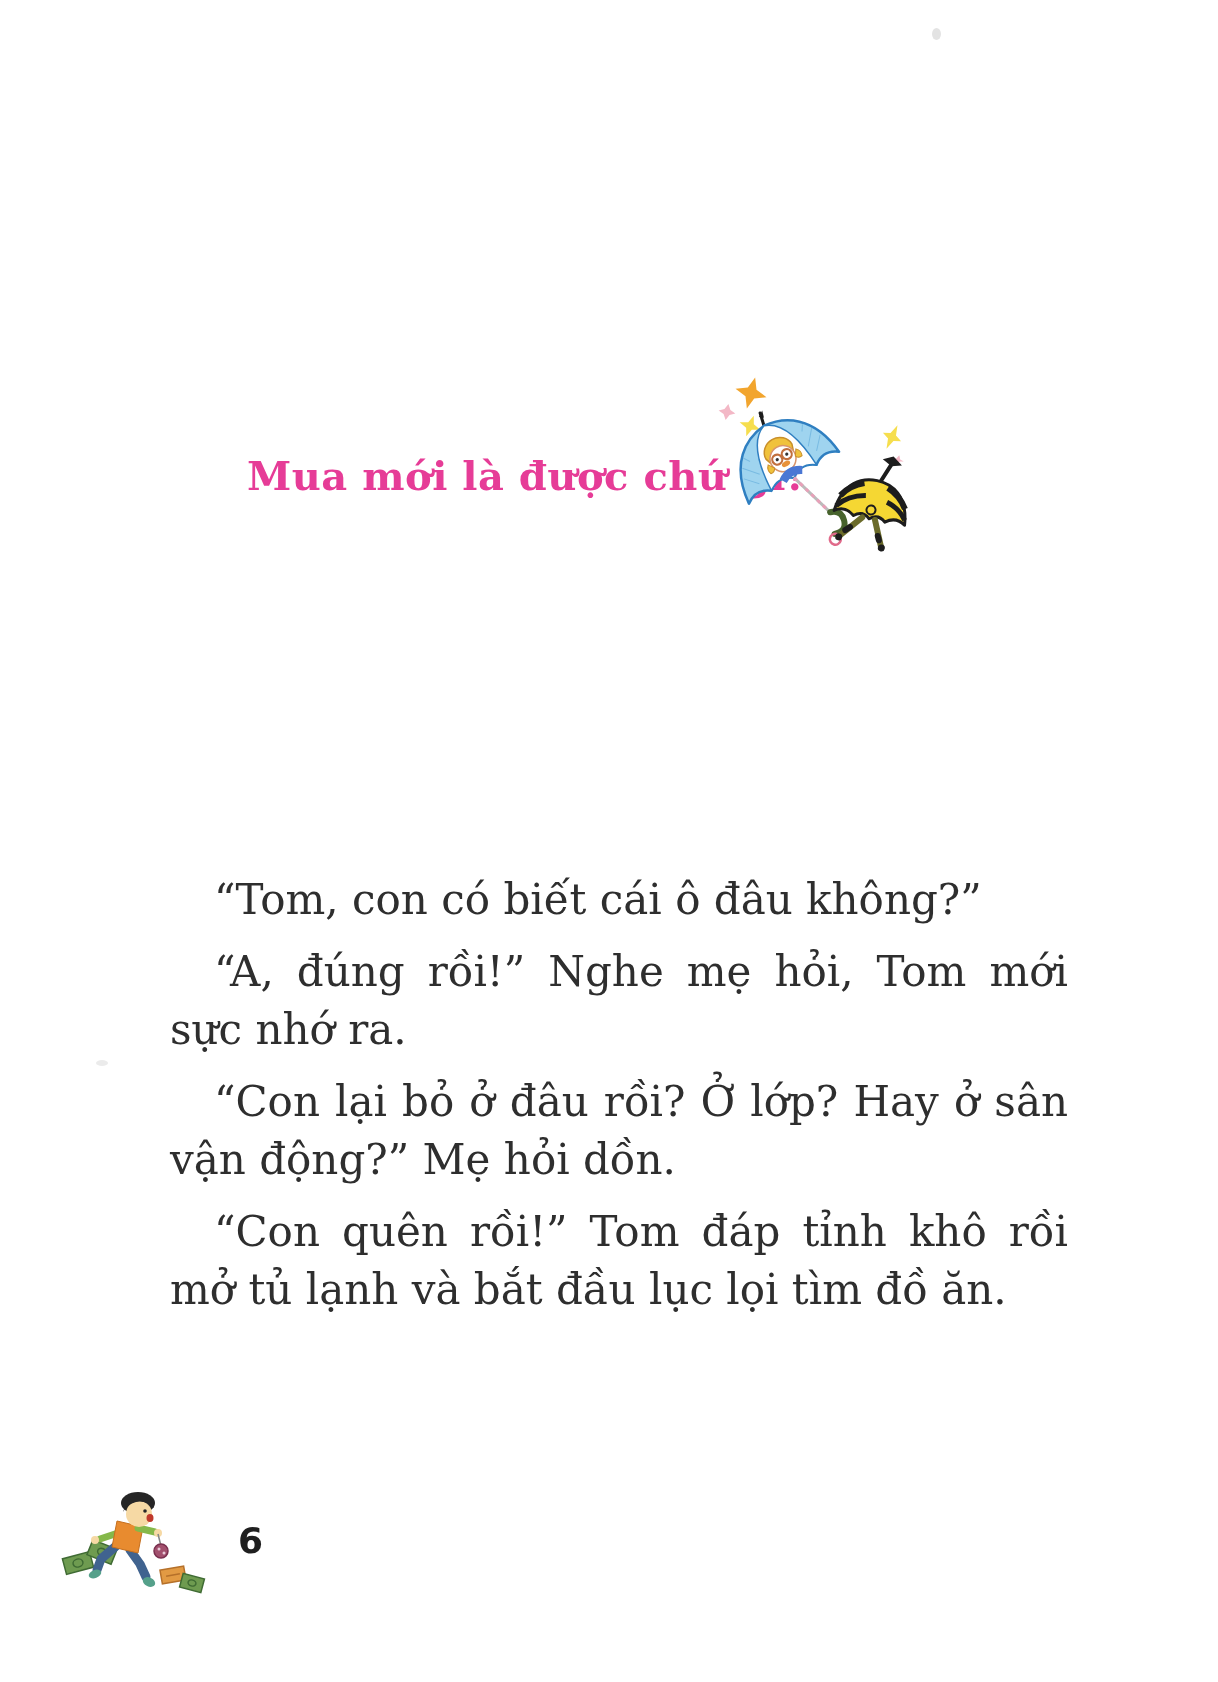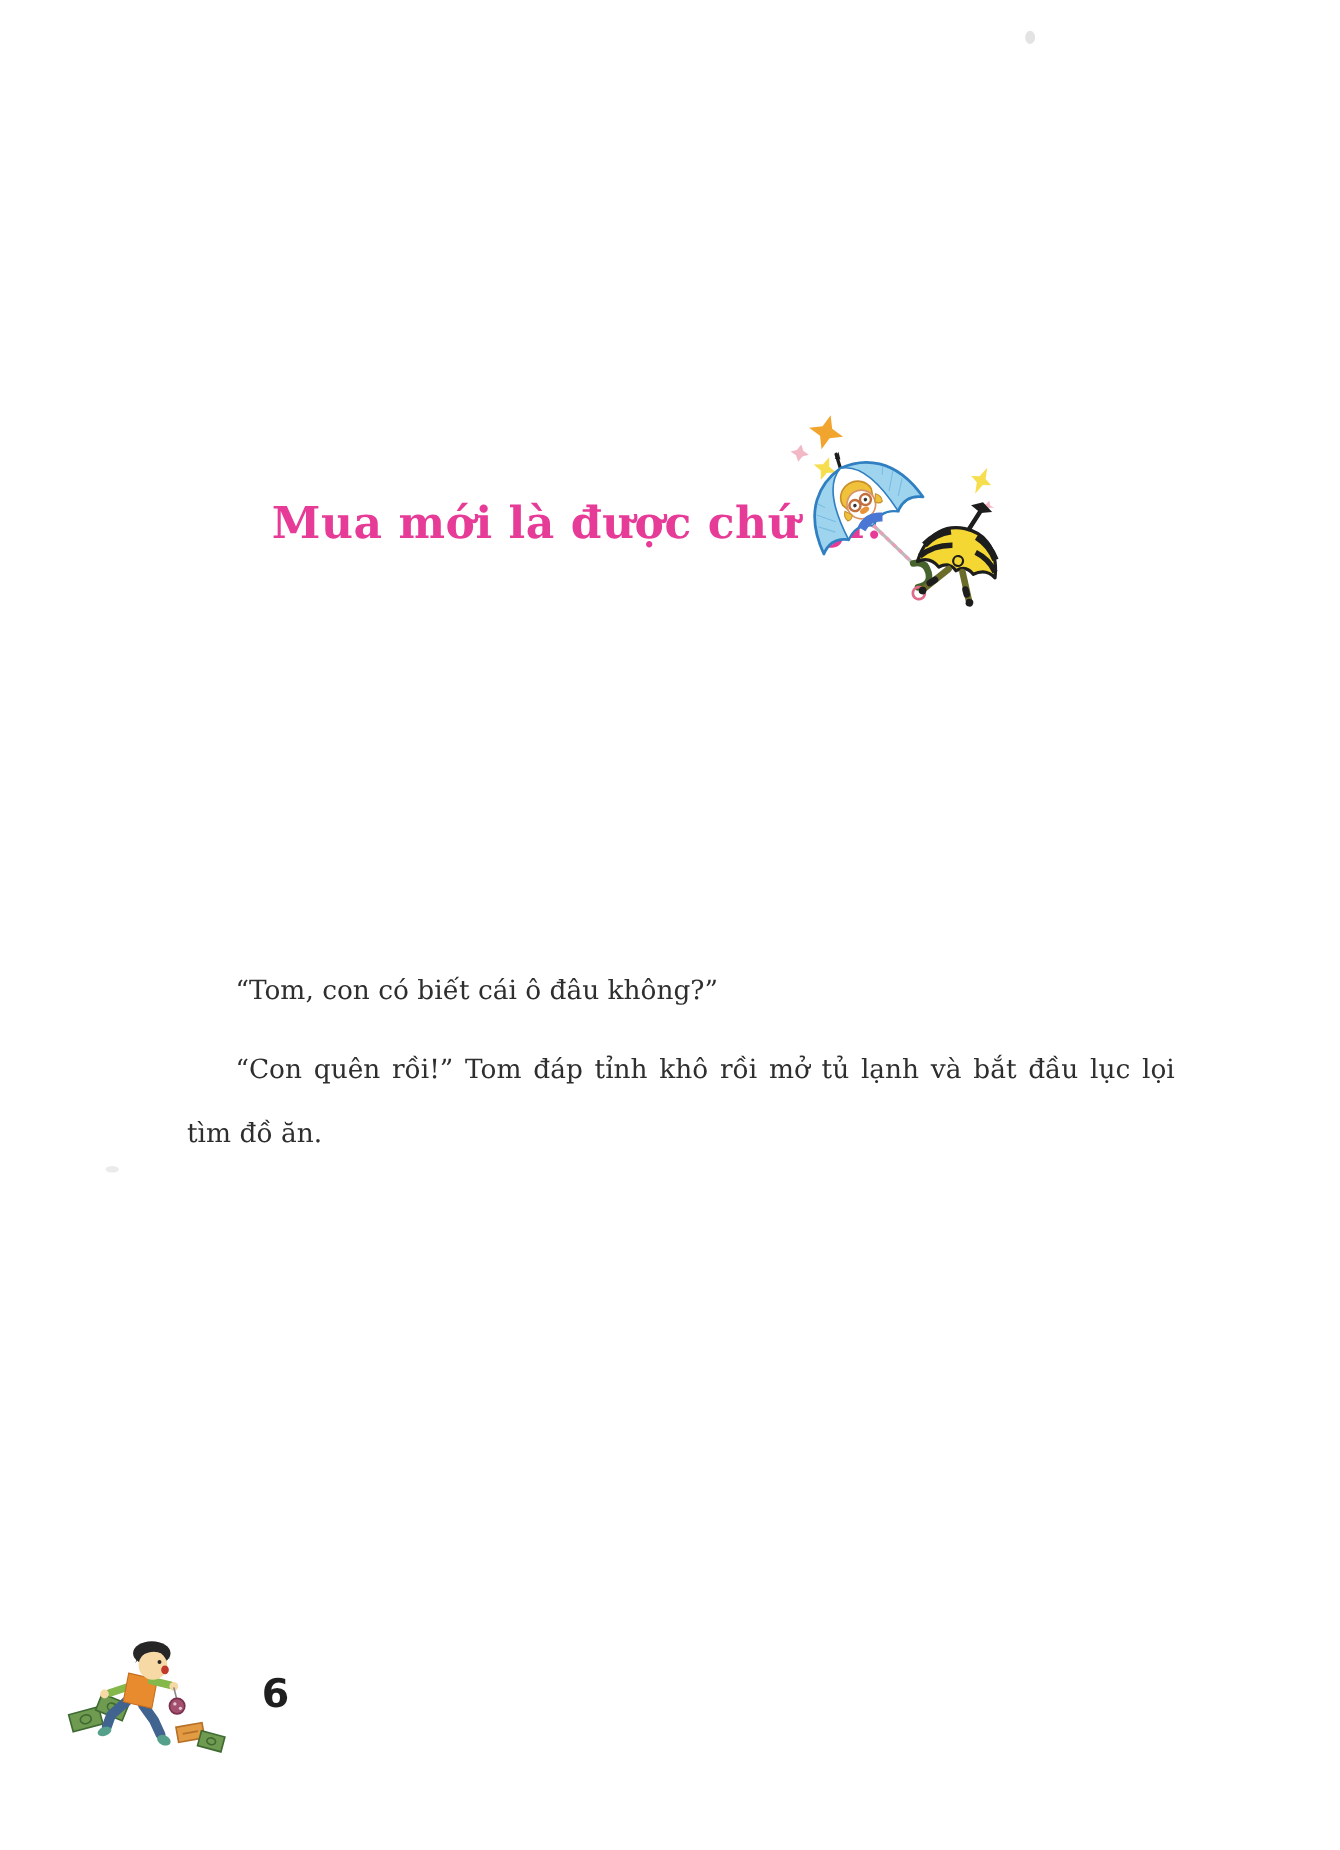--- a/index.html
+++ b/index.html
@@ -9,21 +9,21 @@
     font-family:"DejaVu Serif", serif;
   }
   .heading {
     position:absolute; left:247px; top:450px;
     font-size:40px; line-height:52px; font-weight:bold;
     color:#e63c97; letter-spacing:0.5px; white-space:nowrap;
   }
   .umbrella-art { position:absolute; left:660px; top:340px; }
   .body-text {
     position:absolute; left:170px; top:871px; width:898px;
-    font-size:24px; line-height:58px; color:#2e2e2e;
+    font-size:42px; line-height:58px; color:#2e2e2e;
     text-align:justify; text-justify:inter-word;
   }
   .body-text p { margin:0 0 14px 0; text-indent:44px; }
   .boy-art { position:absolute; left:50px; top:1478px; }
   .page-number {
     position:absolute; left:238px; top:1520px;
     font-family:"DejaVu Sans", sans-serif;
     font-size:36px; font-weight:bold; color:#1f1f1f;
   }
   .speck { position:absolute; background:#cccccc; border-radius:50%; opacity:.55; }
@@ -110,20 +110,22 @@
       <line x1="6" y1="9" x2="17" y2="33" stroke="#6b6b2a" stroke-width="6" stroke-linecap="round"></line>
       <line x1="-17" y1="21" x2="-21" y2="25" stroke="#1d1d1d" stroke-width="6" stroke-linecap="round"></line>
       <line x1="12" y1="24" x2="14" y2="28" stroke="#1d1d1d" stroke-width="6" stroke-linecap="round"></line>
       <circle cx="-26" cy="33" r="3.5" fill="#1d1d1d"></circle>
       <circle cx="18" cy="35" r="3.5" fill="#1d1d1d"></circle>
     </g>
   </svg>
 
   <div class="body-text">
     <p>“Tom, con có biết cái ô đâu không?”</p>
+    <p>“A, đúng rồi!” Nghe mẹ hỏi, Tom mới sực nhớ ra.</p>
+    <p>“Con lại bỏ ở đâu rồi? Ở lớp? Hay ở sân vận động?” Mẹ hỏi dồn.</p>
     <p>“Con quên rồi!” Tom đáp tỉnh khô rồi mở tủ lạnh và bắt đầu lục lọi tìm đồ ăn.</p>
   </div>
 
   <svg class="boy-art" width="165" height="130" viewBox="50 1478 165 130">
 
     <g>
       <g transform="translate(78,1563) rotate(-15)">
         <rect x="-14" y="-8" width="28" height="16" fill="#6e9b50" stroke="#3f6b33" stroke-width="1.5"></rect>
         <ellipse cx="0" cy="0" rx="5" ry="4" fill="none" stroke="#3f6b33" stroke-width="1.5"></ellipse>
       </g>

